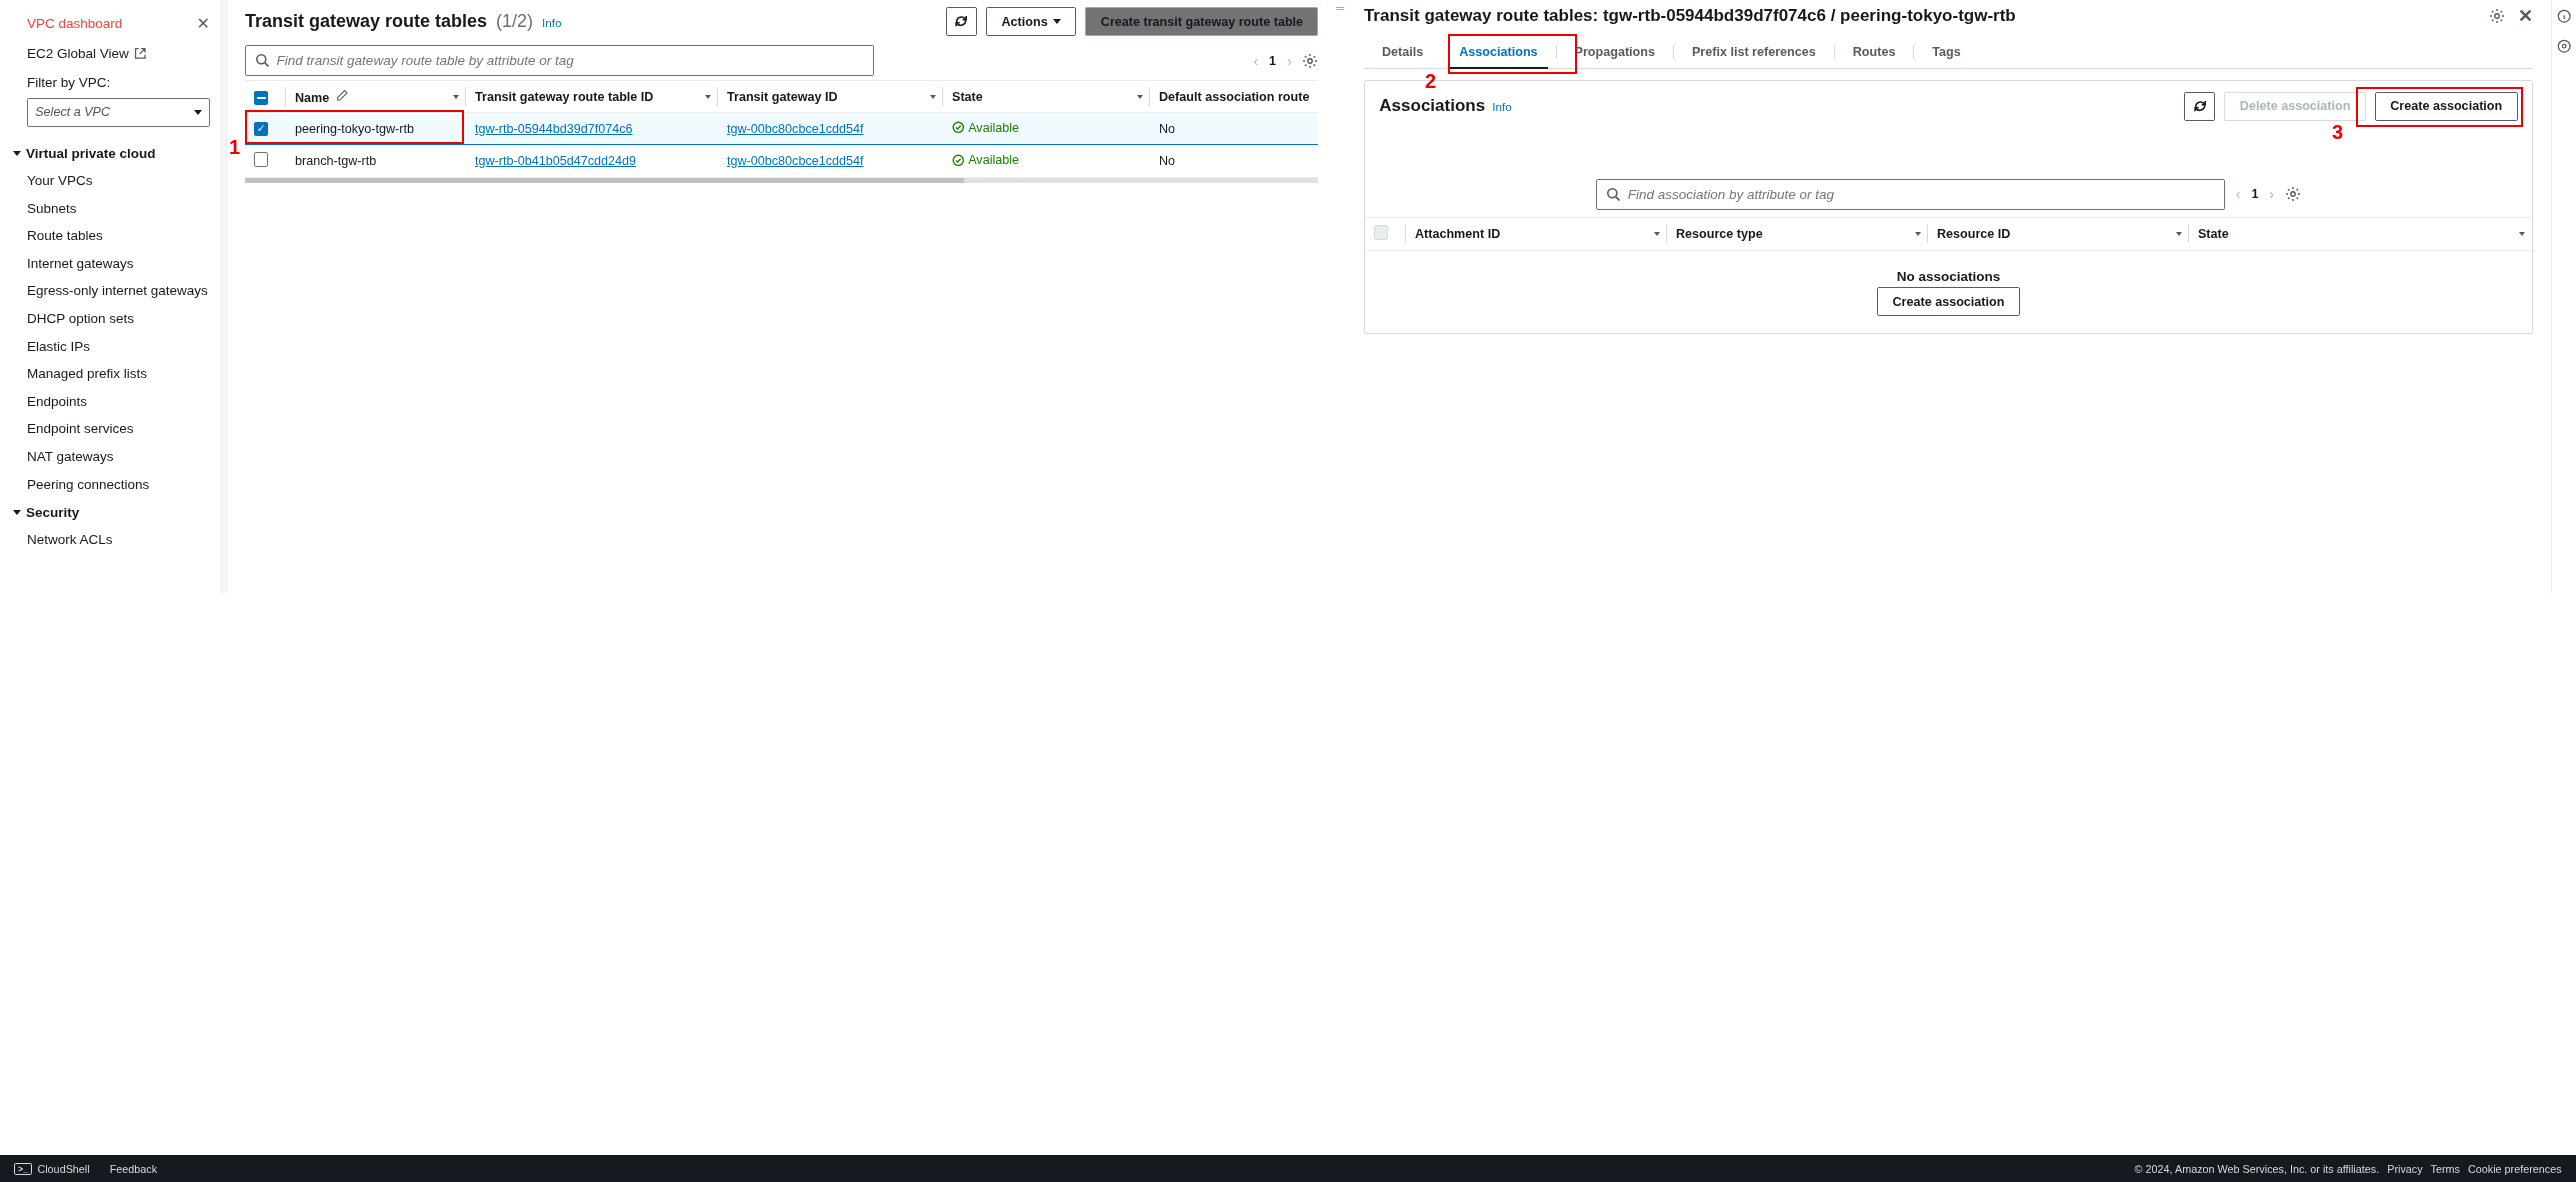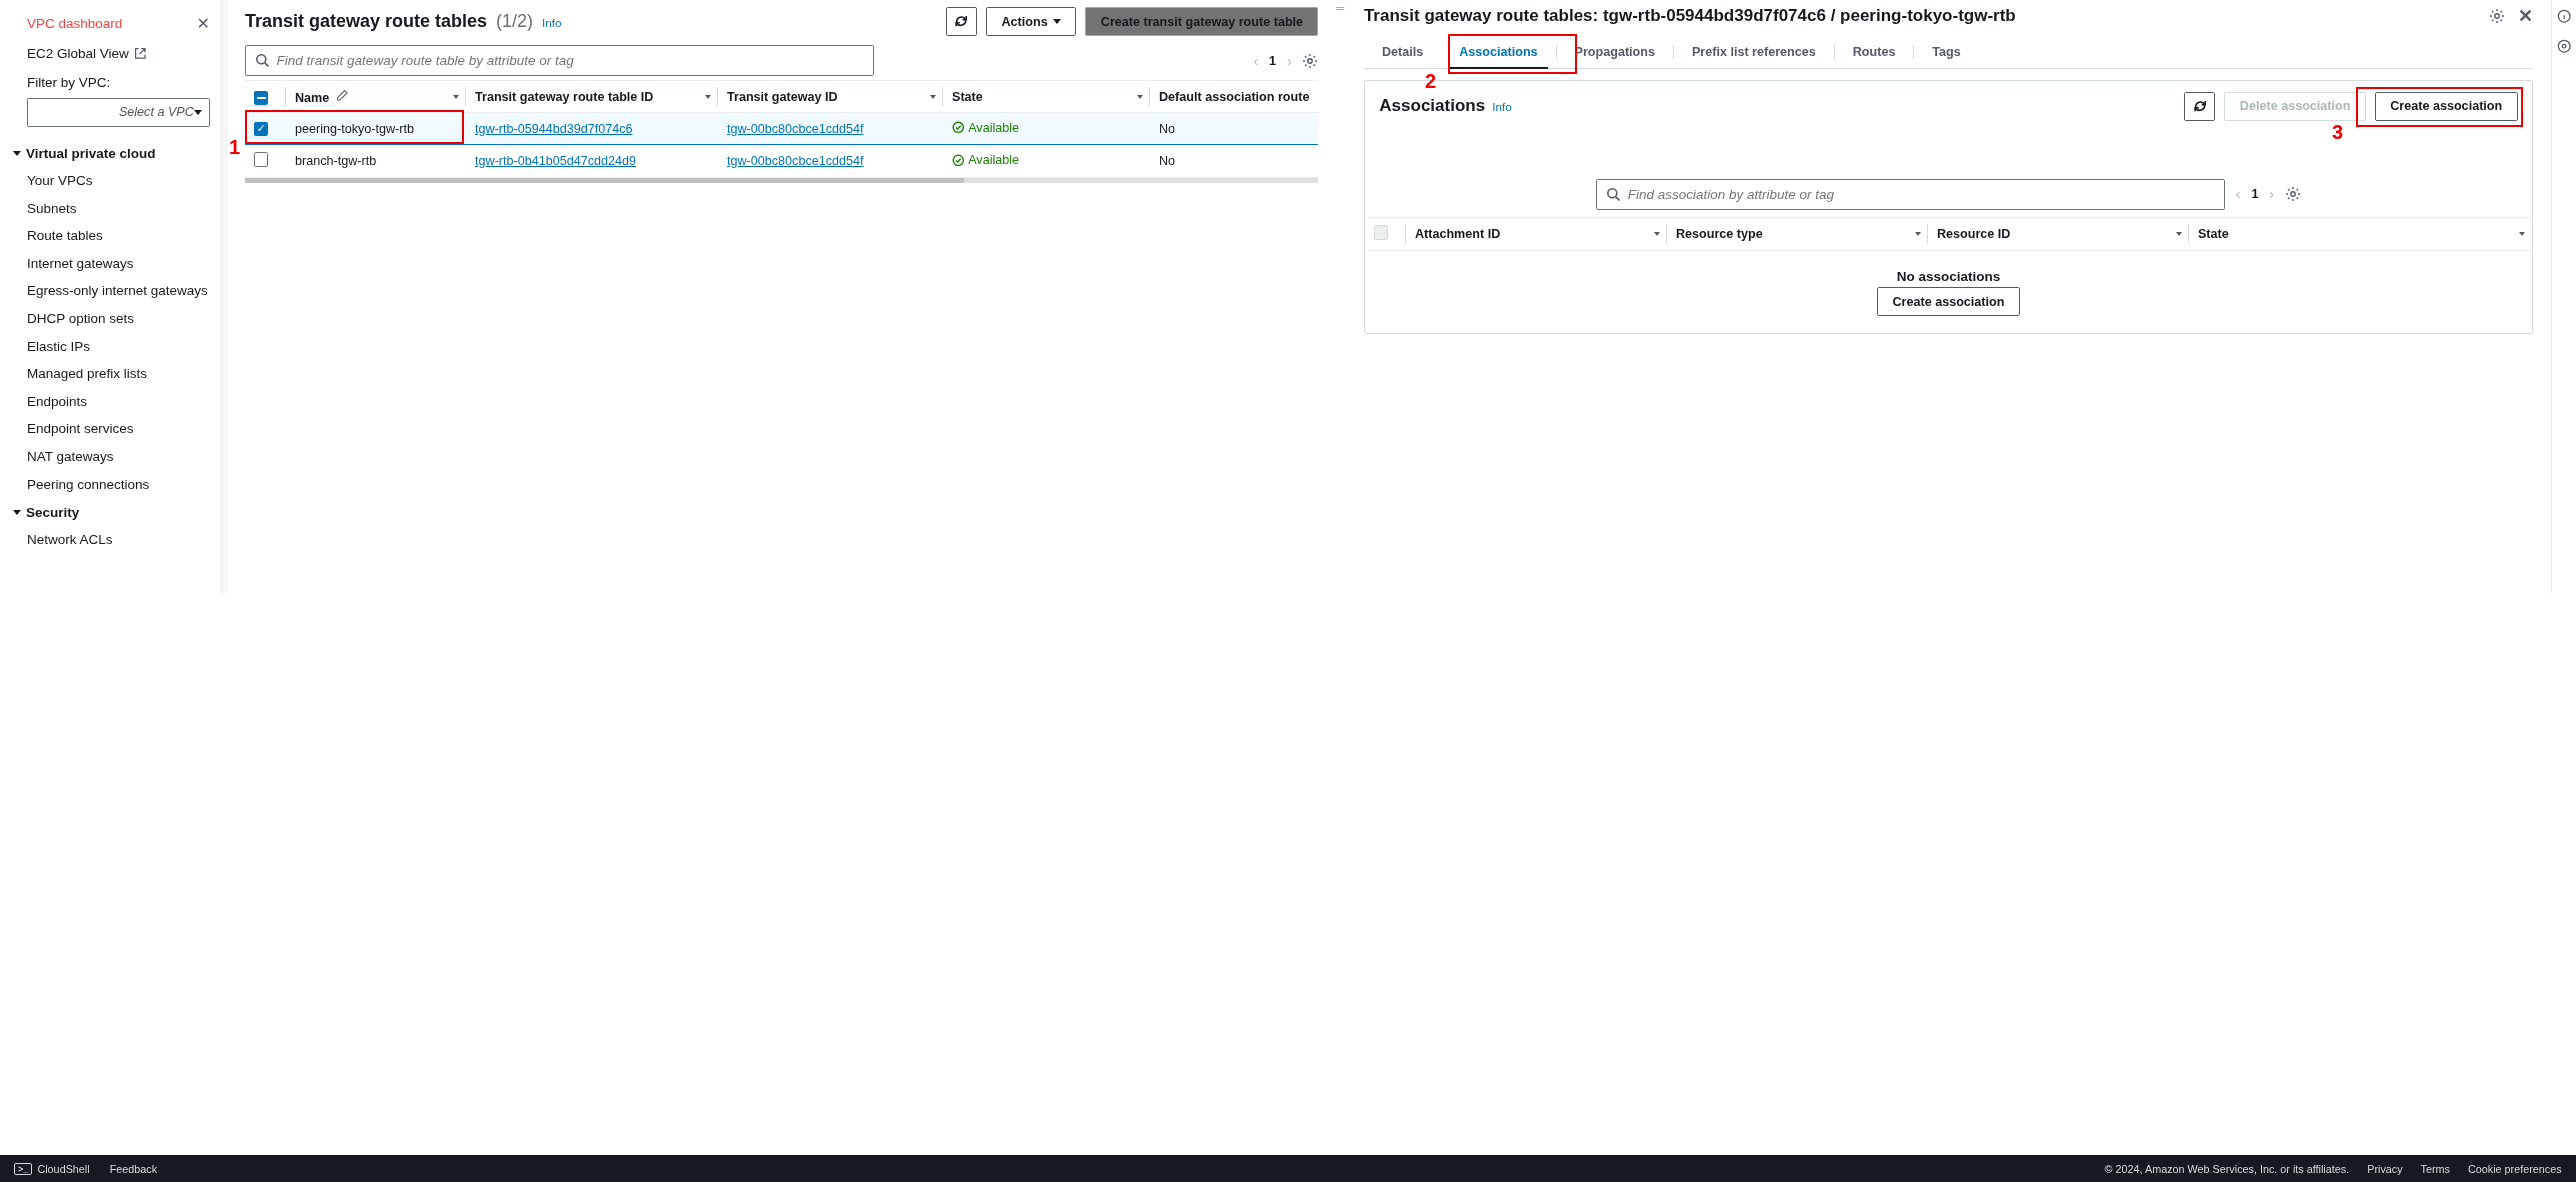--- a/index.html
+++ b/index.html
@@ -8,21 +8,21 @@
   .right-rail { position: absolute; right: 0; top: 0; width: 25px; height: 100%; border-left: 0.9px solid #eaeded; display:flex; flex-direction:column; align-items:center; gap:16px; padding-top:9px; color:#545b64;}
   .sidebar { width: 227px; border-right: 0.9px solid #eaeded; padding: 14.4px 0 0 0; overflow-y:auto; position:relative;}
   .sidebar-scroll-indicator { position:absolute; top:0; left:220px; width:5.4px; height:100%; background:#f4f4f4; }
   .sb-header { display:flex; justify-content:space-between; align-items:center; padding: 0 16px 7.2px 27px; }
   .sb-header-title { font-size: 13.5px; color:#ef4444; }
   .sb-close { font-size: 16px; color:#545b64; cursor:pointer;}
   .sb-ec2 { display:flex; align-items:center; gap:5.4px; padding: 5.4px 16px 5.4px 27px; color:#16191f; font-size:13.5px;}
   .sb-ec2 .ext-icon { width:12.6px; height:12.6px; }
   .sb-filter-label { padding: 9px 16px 3.6px 27px; font-size:13.5px; }
   .sb-select { margin: 3.6px 16px 12.6px 27px; }
-  .sb-select select, .sb-select .fake-select { width: 100%; height: 29px; border:0.9px solid #687078; border-radius:1.8px; padding:0 7.2px; font-style: italic; color:#555; display:flex; align-items:center; justify-content:flex-end;}
+  .sb-select select, .sb-select .fake-select { width: 100%; height: 29px; border:0.9px solid #687078; border-radius:1.8px; padding:0 7.2px; font-style: italic; color:#555; display:flex; align-items:center; justify-content:space-between;}
   .sb-group-title { display:flex; align-items:center; gap:5.4px; padding: 7.2px 16px 5.4px 12.6px; font-weight:700; font-size:13.5px;}
   .sb-item { padding: 6.3px 16px 6.3px 27px; font-size:13.5px; color:#16191f; cursor:pointer;}
   .caret-down { width:0; height:0; border-left:4.5px solid transparent; border-right:4.5px solid transparent; border-top:5.4px solid #16191f; display:inline-block;}
   .caret-down-sm { width:0; height:0; border-left:3.6px solid transparent; border-right:3.6px solid transparent; border-top:4.5px solid #545b64; display:inline-block;}
 
   .main { flex:1; display:flex; flex-direction:row; margin-right:25px; overflow:hidden;}
   .top-panel { padding: 7.2px 18px 0 18px; }
   .page-header { display:flex; justify-content:space-between; align-items:center; margin-bottom:9px;}
   .page-title-wrap { display:flex; align-items:baseline; gap:9px; }
   .page-title { font-size: 18px; font-weight:700;}
@@ -80,21 +80,21 @@
   .assoc-search { flex:0 0 629px; max-width:629px;}
   .empty-state { text-align:center; padding:18px 0 3.6px 0;}
   .empty-state-title { font-weight:700; font-size:13.5px; margin-bottom:3.6px;}
   .empty-state-sub { color:#545b64; margin-bottom:10.8px; font-size:12.6px;}
 
   .annotation { position:absolute; border:2.7px solid #e00; pointer-events:none; z-index:50;}
   .annotation-label { position:absolute; color:#e00; font-weight:700; font-size:20px; z-index:51; pointer-events:none;}
 
   .footer { position:fixed; bottom:0; left:0; right:0; height:27px; background:#16191f; color:#d5dbdb; display:flex; justify-content:space-between; align-items:center; padding:0 14.4px; font-size:10.8px;}
   .footer-left { display:flex; gap:20px; align-items:center;}
-  .footer-right { display:flex; gap:18px; align-items:flex-start;}
+  .footer-right { display:flex; gap:8px; align-items:flex-start;}
   .footer a { color:#d5dbdb; text-decoration:none;}
   .cloudshell-icon { border:0.9px solid #d5dbdb; border-radius:1.8px; padding:0 2.7px; font-size:9px; font-weight:700;}
 </style>
 </head>
 <body>
 
 <div class="app">
 
   <div class="sidebar">
     <div class="sidebar-scroll-indicator"></div>

